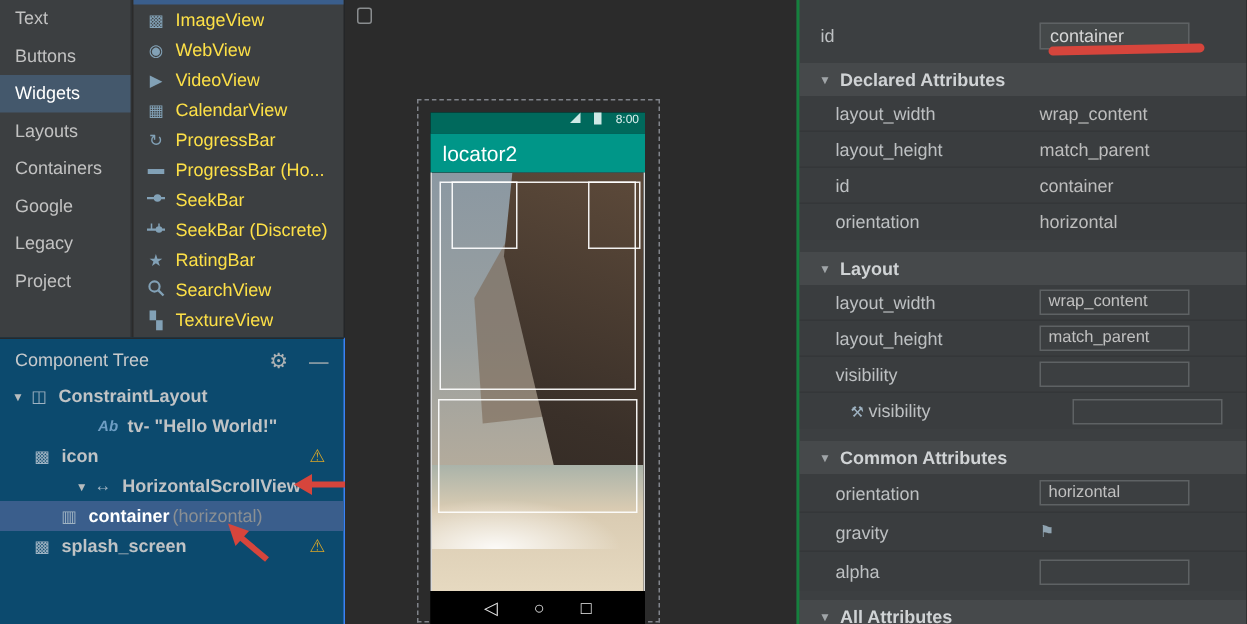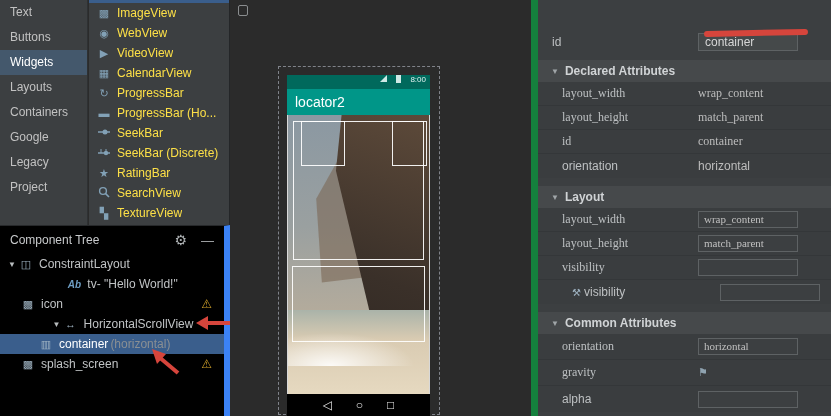--- a/index.html
+++ b/index.html
@@ -15,31 +15,31 @@
 
   .pal-list { position:absolute; left:89px; top:0; width:141px; height:225px;
     background:#3c3f41; border-right:1px solid #242628; }
   .pal-top-sliver { height:3px; background:#3a5e8c; }
   .pitem { height:20px; display:flex; align-items:center; padding-left:7px; }
   .picon { width:16px; text-align:center; margin-right:5px; font-size:11px; color:#82a1b6; flex:none; }
   .plabel { white-space:nowrap; overflow:hidden; color:#fde047; }
 
   
   .tree { position:absolute; left:0; top:225px; width:230px; height:191px;
-    background:#000000; border-top:1px solid #27292b; border-right:6px solid #3b82f6; }
+    background:#0c4a6e; border-top:1px solid #27292b; border-right:1px solid #3b82f6; }
   .tree-hdr { height:28px; display:flex; align-items:center; padding:0 10px; }
   .tree-title { color:#c8cacc; }
   .tree-hdr .sp { flex:1; }
   .gear { color:#aeb2b4; font-size:14px; margin-right:14px; cursor:pointer; }
   .collapse { color:#aeb2b4; font-size:13px; cursor:pointer; }
   .titem { height:20px; display:flex; align-items:center; white-space:nowrap; }
   .titem .tw { color:#b8bcbe; font-size:8px; width:12px; text-align:center; flex:none; }
   .ticon { width:16px; text-align:center; margin-right:5px; font-size:11px; color:#9fb3c2; flex:none; }
   .ticon.ab { font-size:10px; font-style:italic; color:#6e9ec4; font-weight:bold; }
-  .tlabel { color:#c0c3c5; }
+  .tlabel { color:#c0c3c5;font-weight:bold; }
   .tsuffix { color:#8a8f93; margin-left:2px; }
   .titem.sel { background:#3a5e8c; }
   .titem.sel .tlabel { color:#fff; }
   .warn { margin-left:auto; margin-right:12px; color:#d6a52a; font-size:12px; }
   .ind1 { padding-left:6px; } .ind2 { padding-left:20px;justify-content:center; } .ind3 { padding-left:38px; }
 
   
   .canvas { position:absolute; left:230px; top:0; width:301px; height:416px; background:#2b2b2b; }
   .canvas-tab { position:absolute; left:8px; top:5px; width:10px; height:11px;
     border:1px solid #8a8d8f; border-radius:2px; }
@@ -68,39 +68,39 @@
   .ovl { position:absolute; border:1px solid rgba(255,255,255,.92); }
   .ovl-big { left:5px; top:6px; right:5px; height:139px; }
   .ovl-sq1 { left:13px; top:6px; width:44px; height:45px; }
   .ovl-sq2 { right:2px; top:6px; width:35px; height:45px; }
   .ovl-band { left:4px; top:151px; right:4px; height:76px; }
   .p-nav { position:absolute; left:0; right:0; bottom:0; height:22px; background:#000;
     display:flex; align-items:center; justify-content:center; gap:24px; color:#e8e8e8; font-size:12px; }
 
   
   .attrs { position:absolute; left:531px; top:0; width:300px; height:416px;
-    background:#3c3f41; border-left:7px solid #15803d; padding-top:30px; overflow:hidden; }
+    background:#3c3f41; border-left:2px solid #15803d; padding-top:12px; overflow:hidden; }
   .arow { height:24px; display:flex; align-items:center; background:#3a3d3f; }
   .arow.plain { background:transparent; }
   .arow .lbl { width:160px; padding-left:24px; color:#bdc0c2; white-space:nowrap; }
   .arow .lbl.shal { padding-left:14px; }
   .arow .lbl.with-tool { padding-left:12px;margin-left:22px; }
   .tool-ic { font-size:10px; color:#9fb3c2; margin-right:3px; }
   .vtext { color:#bdbdbd; }
   .vbox { width:100px; height:17px; border:1px solid #5e6264; background:#3c3f41;
     color:#c0c0c0; font-size:11px; line-height:15px; padding:0 5px; }
   .idinput { width:100px; height:18px; border:1px solid #5e6264; background:#45494a;
     color:#d6d6d6; font-size:12px; line-height:16px; padding:0 6px; }
   .flag-ic { color:#8fa3b0; font-size:11px; }
   .sect { height:22px; background:#46494b; display:flex; align-items:center;
     padding-left:13px; margin-top:6px; }
   .sect.m8 { margin-top:8px; }
   .sect .tri { font-size:8px; color:#a0a5a8; margin-right:6px; }
   .sect .stitle { font-weight:bold; color:#d0d3d5; }
-  .rowgap { border-bottom:1px solid #343739;font-family:Liberation Serif, serif; }
+  .rowgap { border-bottom:1px solid #343739; }
   .crow { height:26px; }
 
   
   .marker-underline { position:absolute; left:166px; top:30px; width:104px; height:6px;
     background:#d6453c; border-radius:3px; transform:rotate(-1.2deg); }
   .anno { position:absolute; }
 </style>
 </head>
 <body>
 

